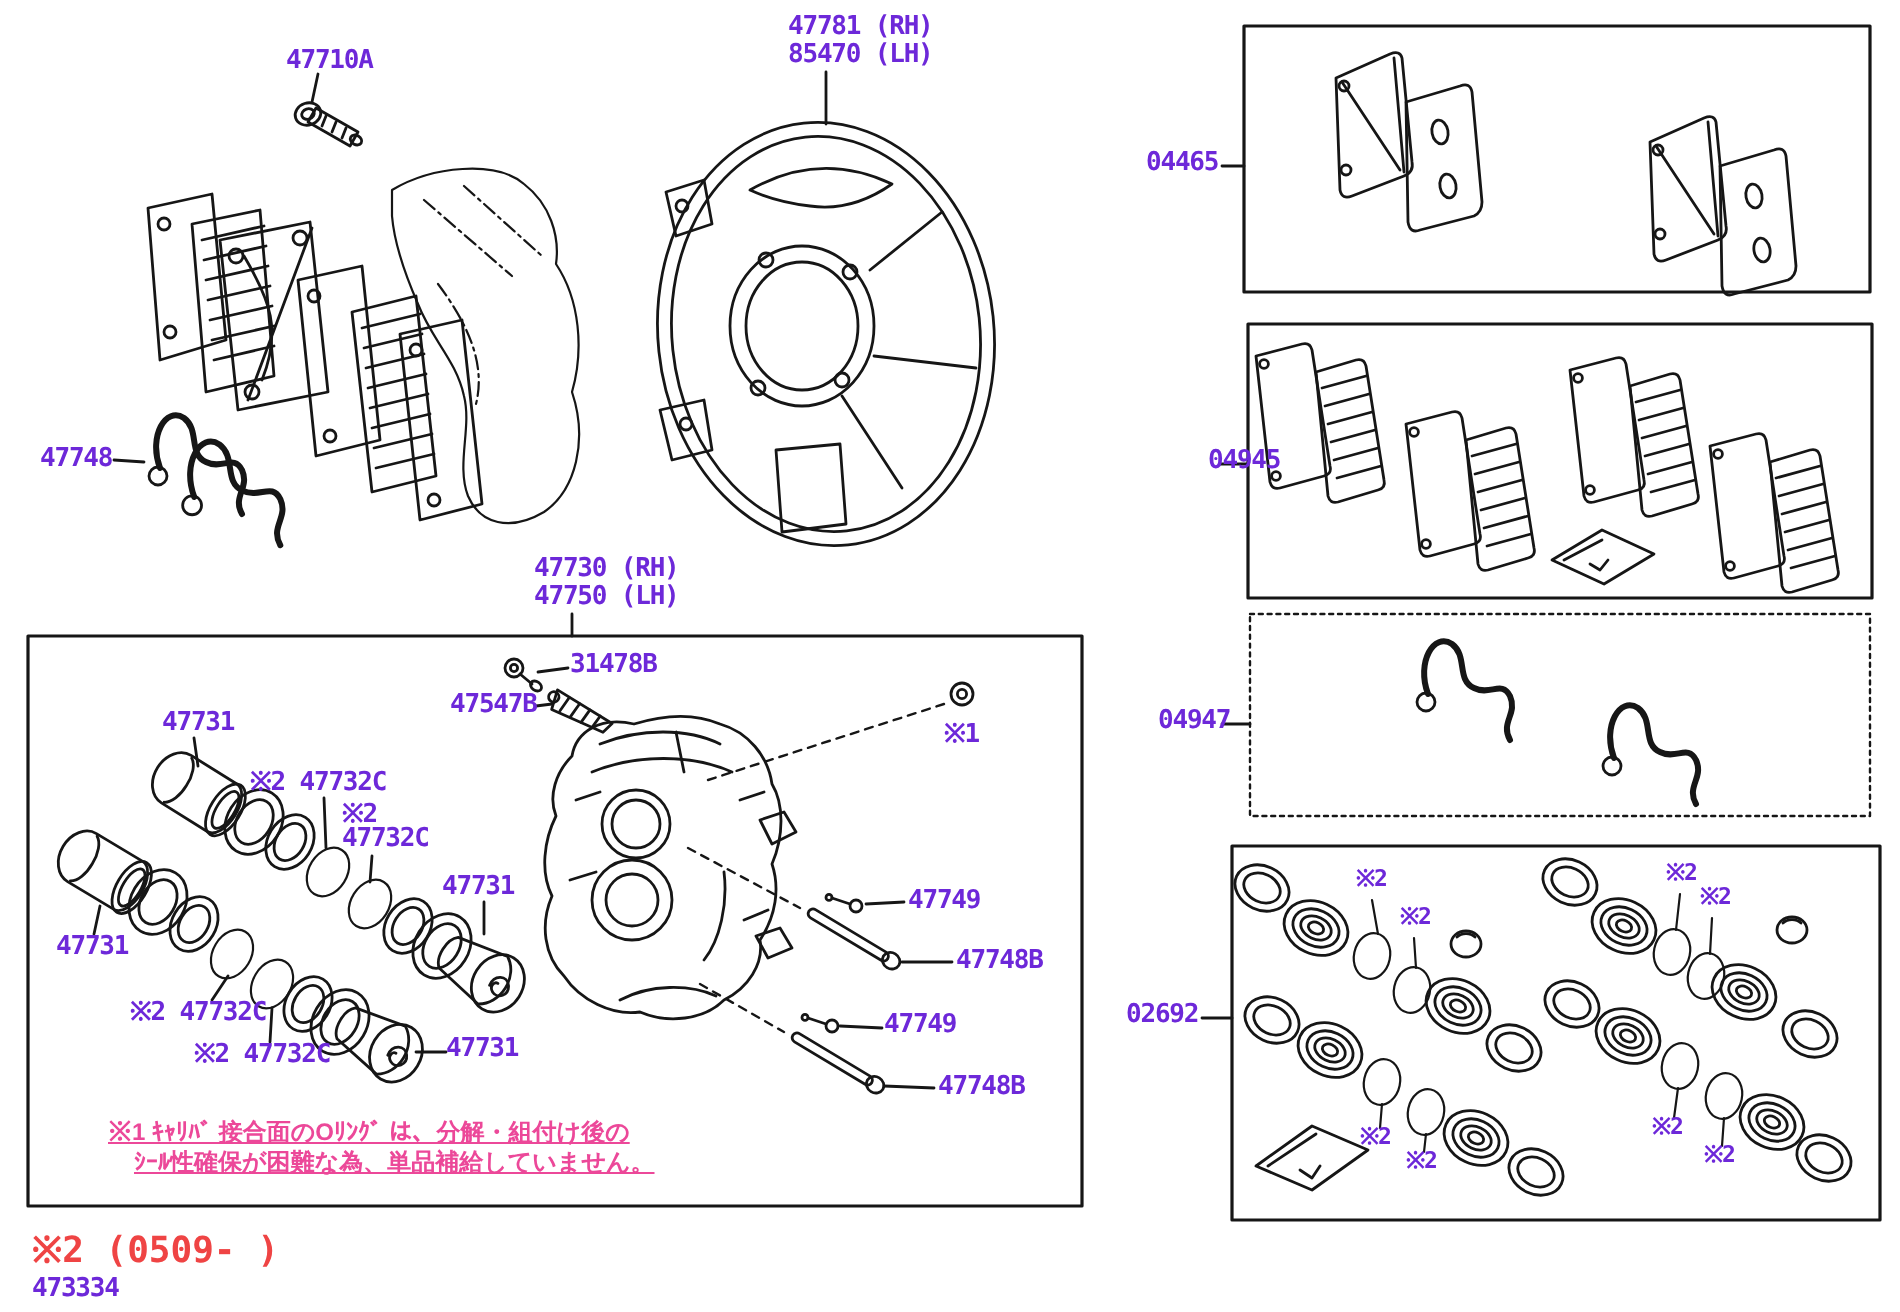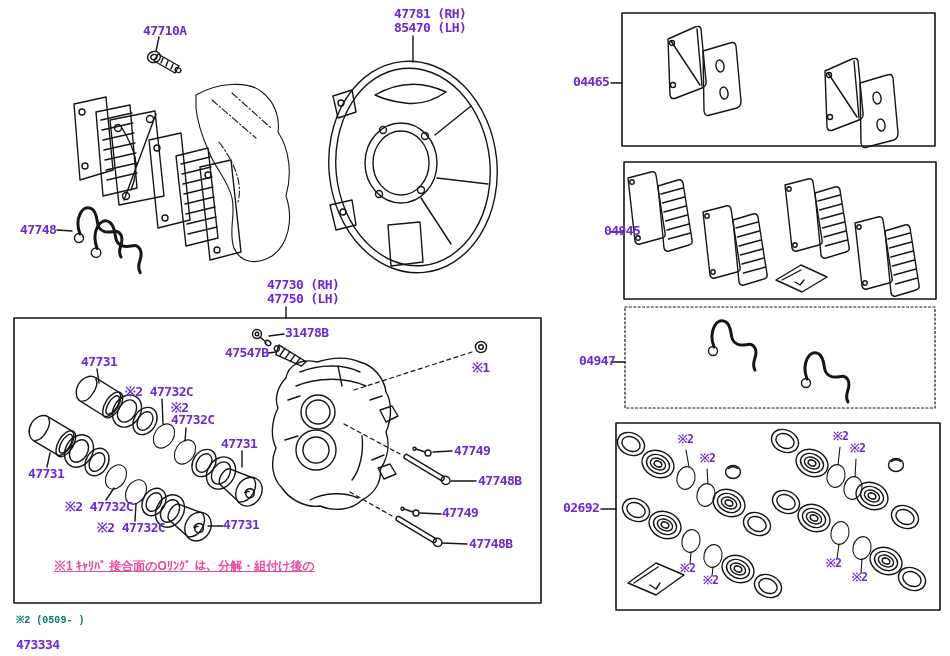--- a/index.html
+++ b/index.html
@@ -13,21 +13,21 @@
   .art .thin{stroke-width:1.1;}
   .art .boxline{stroke-width:1.6;}
   .art .dotbox{stroke-width:1.2;stroke-dasharray:2 2.4;}
   .art .dash{stroke-dasharray:4 3.5;stroke-width:1.2;}
   .art .dashdot{stroke-dasharray:7 2.5 1.5 2.5;stroke-width:1.1;}
   .lbl{position:absolute;font-weight:700;font-size:13px;line-height:13px;color:#6d28d9;
        white-space:nowrap;letter-spacing:-0.6px;}
   .lbl.sm{font-size:11.5px;line-height:11.5px;}
   .note{position:absolute;font-family:"Liberation Sans",sans-serif;font-weight:700;
         font-size:12px;line-height:12px;color:#ec4899;white-space:nowrap;text-decoration:underline;}
-  .footnote{position:absolute;font-weight:700;font-size:10px;color:#0f766e;white-space:nowrap;font-family:Liberation Mono, monospace;}
+  .footnote{position:absolute;font-weight:700;font-size:18px;color:#ef4444;white-space:nowrap;}
   .codeG{position:absolute;font-family:"Liberation Sans",sans-serif;font-weight:400;
          font-size:13.5px;color:#2a2a2a;white-space:nowrap;margin-top:36px;}
 </style>
 </head>
 <body>
 
 <div class="page">
 
 <svg class="art" width="950" height="656" viewBox="0 0 950 656">
   <defs>
@@ -305,20 +305,21 @@
 <div class="lbl" style="left:65px;top:500px">※2 47732C</div>
 <div class="lbl" style="left:97px;top:521px">※2 47732C</div>
 <div class="lbl" style="left:223px;top:518px">47731</div>
 
 <div class="lbl" style="left:454px;top:444px">47749</div>
 <div class="lbl" style="left:478px;top:474px">47748B</div>
 <div class="lbl" style="left:442px;top:506px">47749</div>
 <div class="lbl" style="left:469px;top:537px">47748B</div>
 
 <div class="note" style="left:54px;top:560px">※1 ｷｬﾘﾊﾞ 接合面のOﾘﾝｸﾞ は、分解・組付け後の</div>
+<div class="note" style="left:67px;top:575px">ｼｰﾙ性確保が困難な為、単品補給していません。</div>
 
 <div class="lbl" style="left:573px;top:75px">04465</div>
 <div class="lbl" style="left:604px;top:224px">04945</div>
 <div class="lbl" style="left:579px;top:354px">04947</div>
 <div class="lbl" style="left:563px;top:501px">02692</div>
 
 <div class="lbl sm" style="left:678px;top:434px">※2</div>
 <div class="lbl sm" style="left:700px;top:453px">※2</div>
 <div class="lbl sm" style="left:833px;top:431px">※2</div>
 <div class="lbl sm" style="left:850px;top:443px">※2</div>

